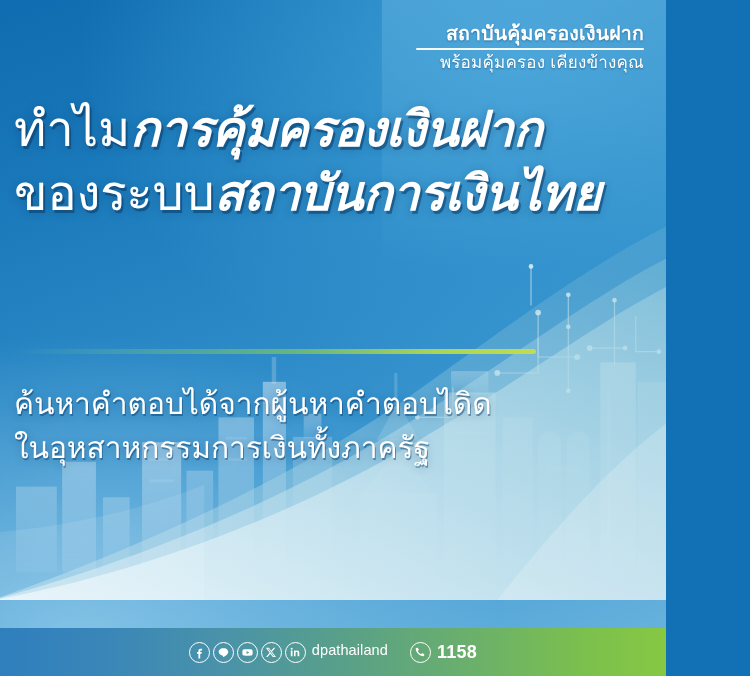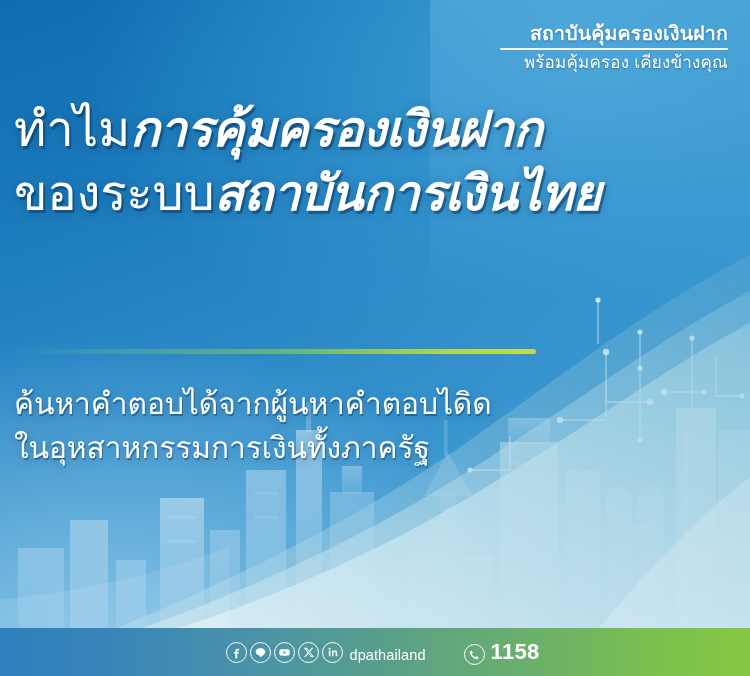--- a/index.html
+++ b/index.html
@@ -3,21 +3,21 @@
 <meta charset="utf-8">
 <title>DPA Banner</title>
 <style>
   * { margin:0; padding:0; box-sizing:border-box; }
   html,body{
     width:750px; height:676px; overflow:hidden;
     font-family:"Liberation Sans","DejaVu Sans",sans-serif;
     background:#1270b5;
   }
   #banner{
-    position:relative; width:750px; height:676px; overflow:hidden;
+    position:relative; width:666px; height:676px; overflow:hidden;
     background:
       radial-gradient(120% 90% at 78% 8%,  rgba(62,160,215,.95) 0%, rgba(62,160,215,0) 55%),
       radial-gradient(110% 80% at 12% 96%, rgba(150,205,235,.80) 0%, rgba(150,205,235,0) 58%),
       linear-gradient(160deg,#0f6cb0 0%,#1a79ba 22%,#2c8ac7 48%,#3f9ad2 70%,#6fb6de 100%);
   }
   .layer{position:absolute;inset:0;}
   svg.layer{display:block;}
 
   
   #logo-block{
@@ -72,23 +72,23 @@
   }
   #subtitle div{white-space:nowrap;}
 
   
   #footer{
     position:absolute; left:0; right:0; bottom:0; height:48px; z-index:20;
     background:linear-gradient(90deg,#2f7fbe 0%,#3a86b8 16%,#4a93a8 34%,#59a088 52%,#6cb169 72%,#7cc04d 88%,#86c843 100%);
     display:flex; align-items:center; justify-content:center; gap:22px;
     color:#fff;
   }
-  .f-group{display:flex; align-items:flex-end; gap:6px;margin-left:16px;}
+  .f-group{display:flex; align-items:flex-start; gap:6px;}
   .f-text{font-size:14.5px; font-weight:500; letter-spacing:.1px; white-space:nowrap;}
-  .f-num{font-size:22px; font-weight:600; letter-spacing:.3px;}
+  .f-num{font-size:18px; font-weight:600; letter-spacing:.3px;}
   .sico{
     width:21px;height:21px;border-radius:50%;
     border:1.5px solid #fff; display:flex;align-items:center;justify-content:center;
     flex:0 0 auto;
   }
   .sico svg{display:block;}
   .f-social{display:flex; align-items:center; gap:3px;}
 </style>
 </head>
 <body>

